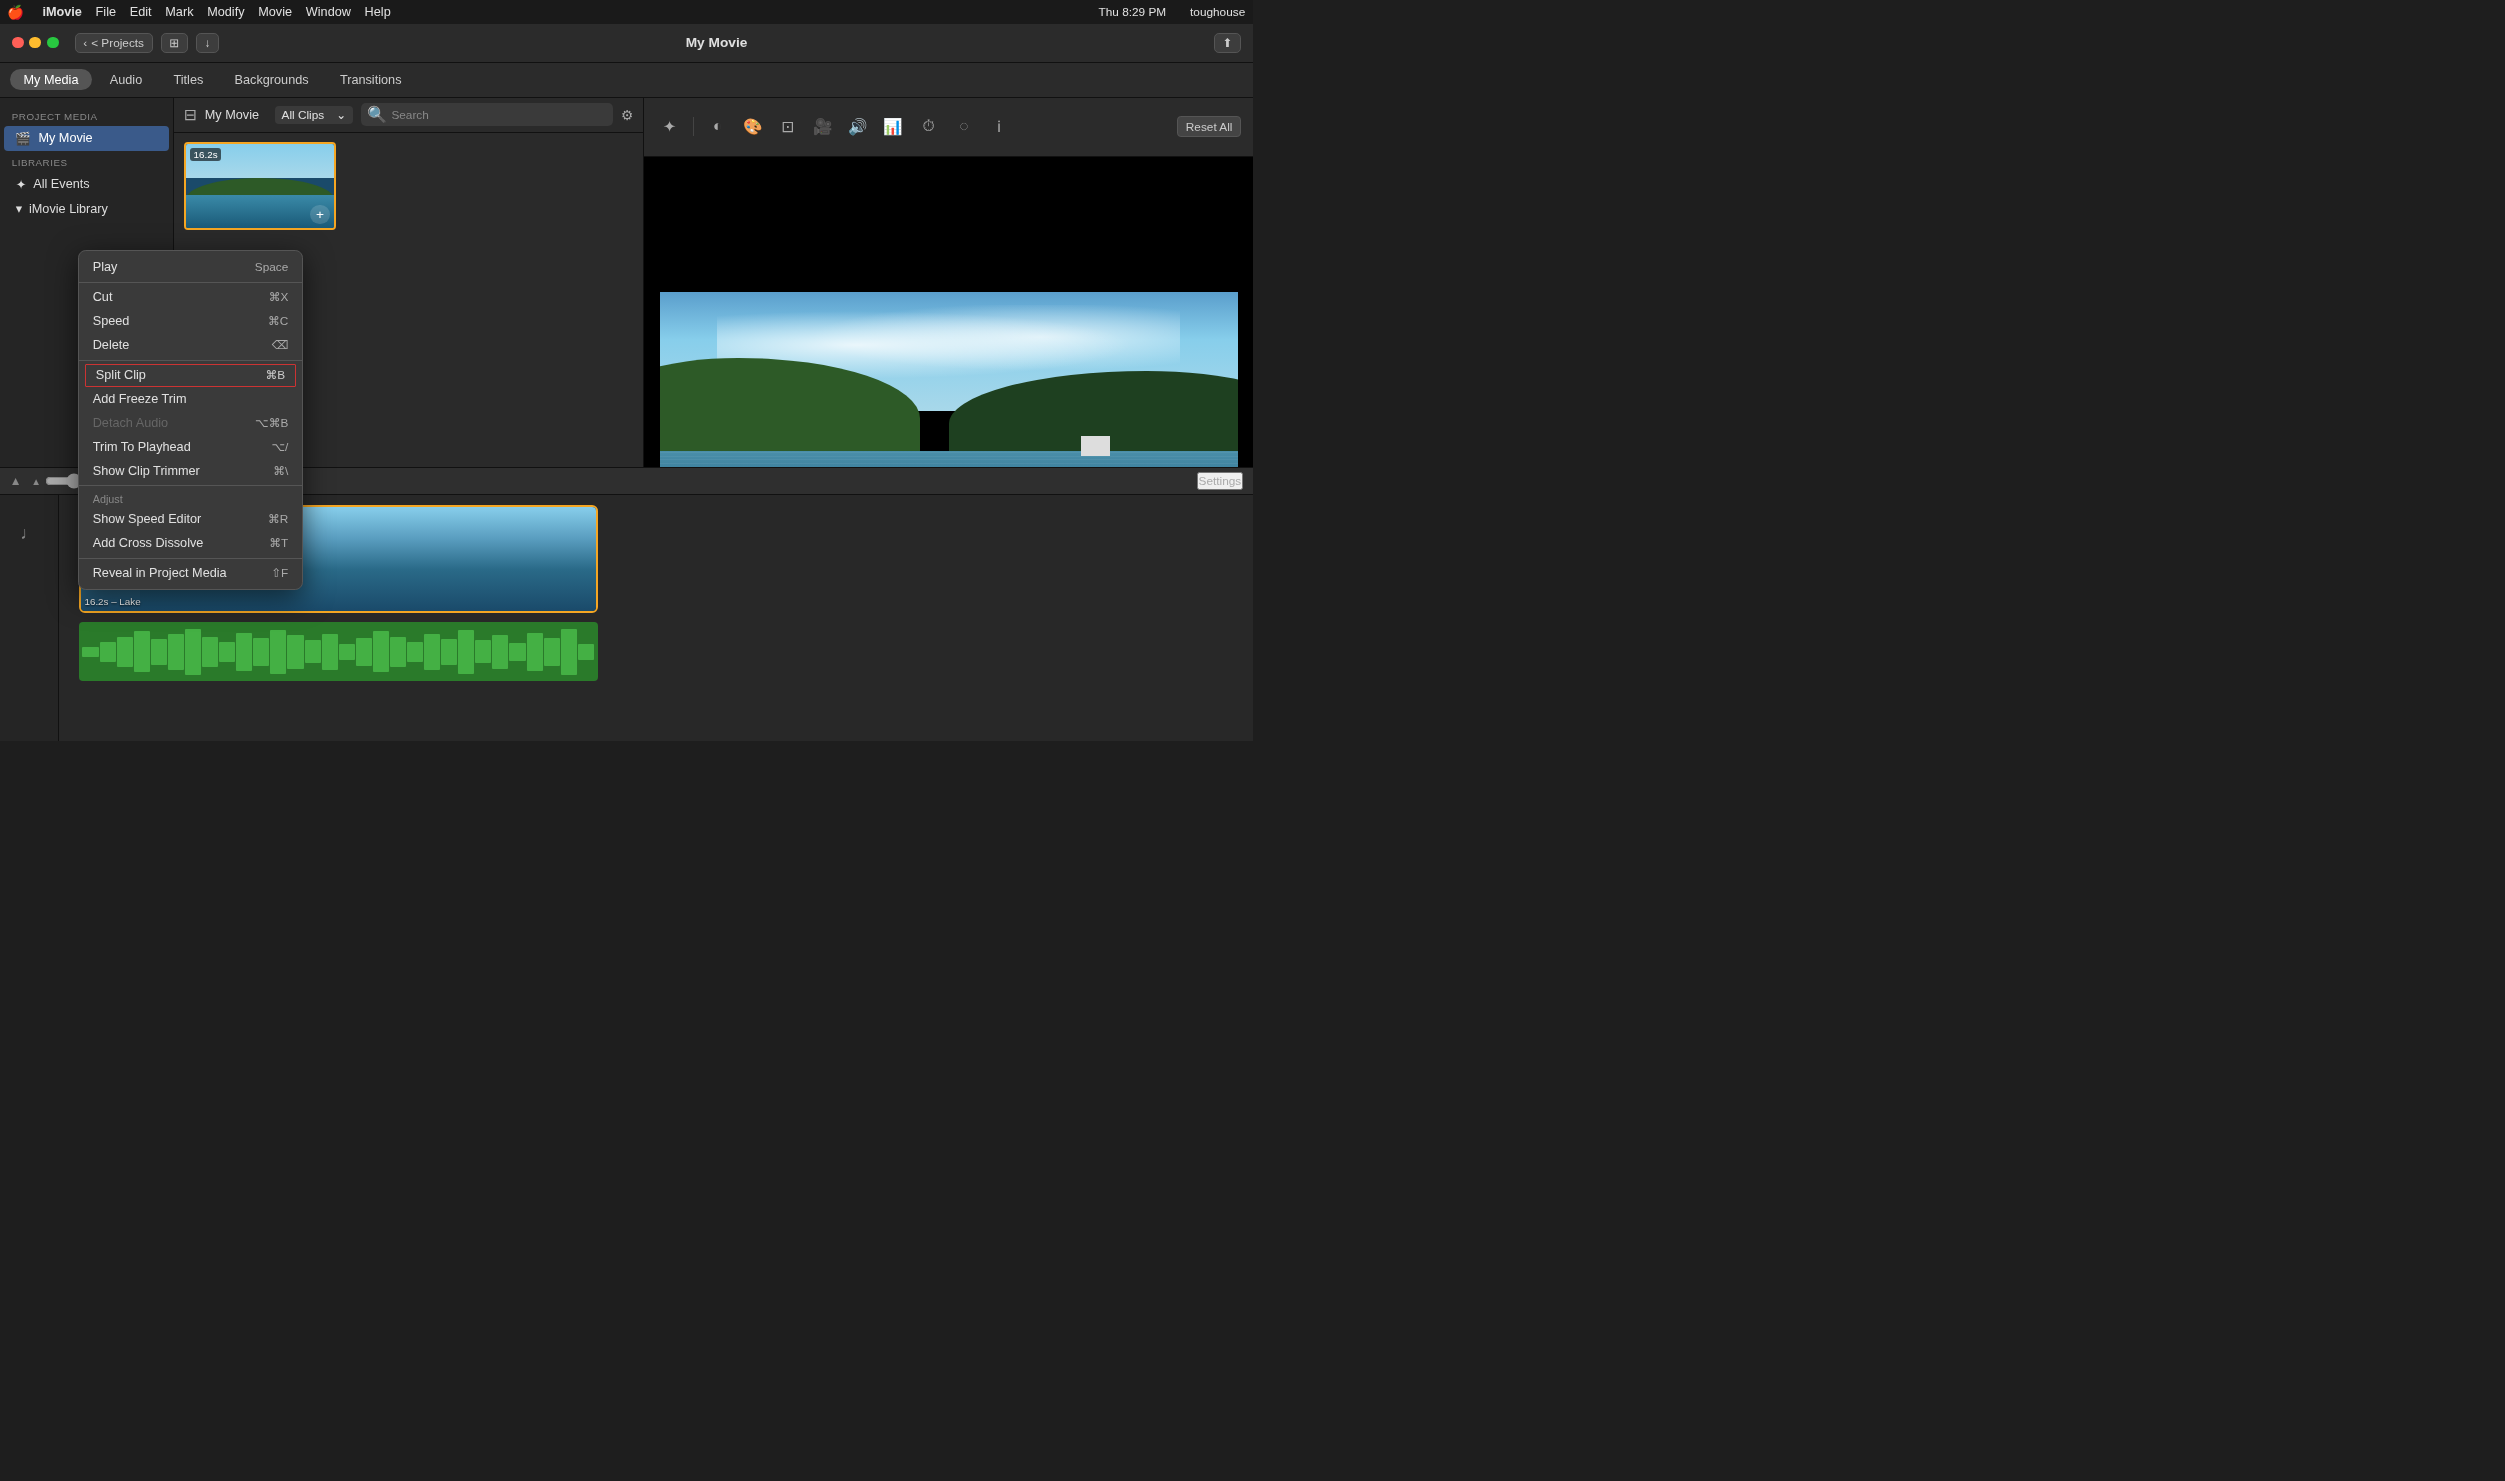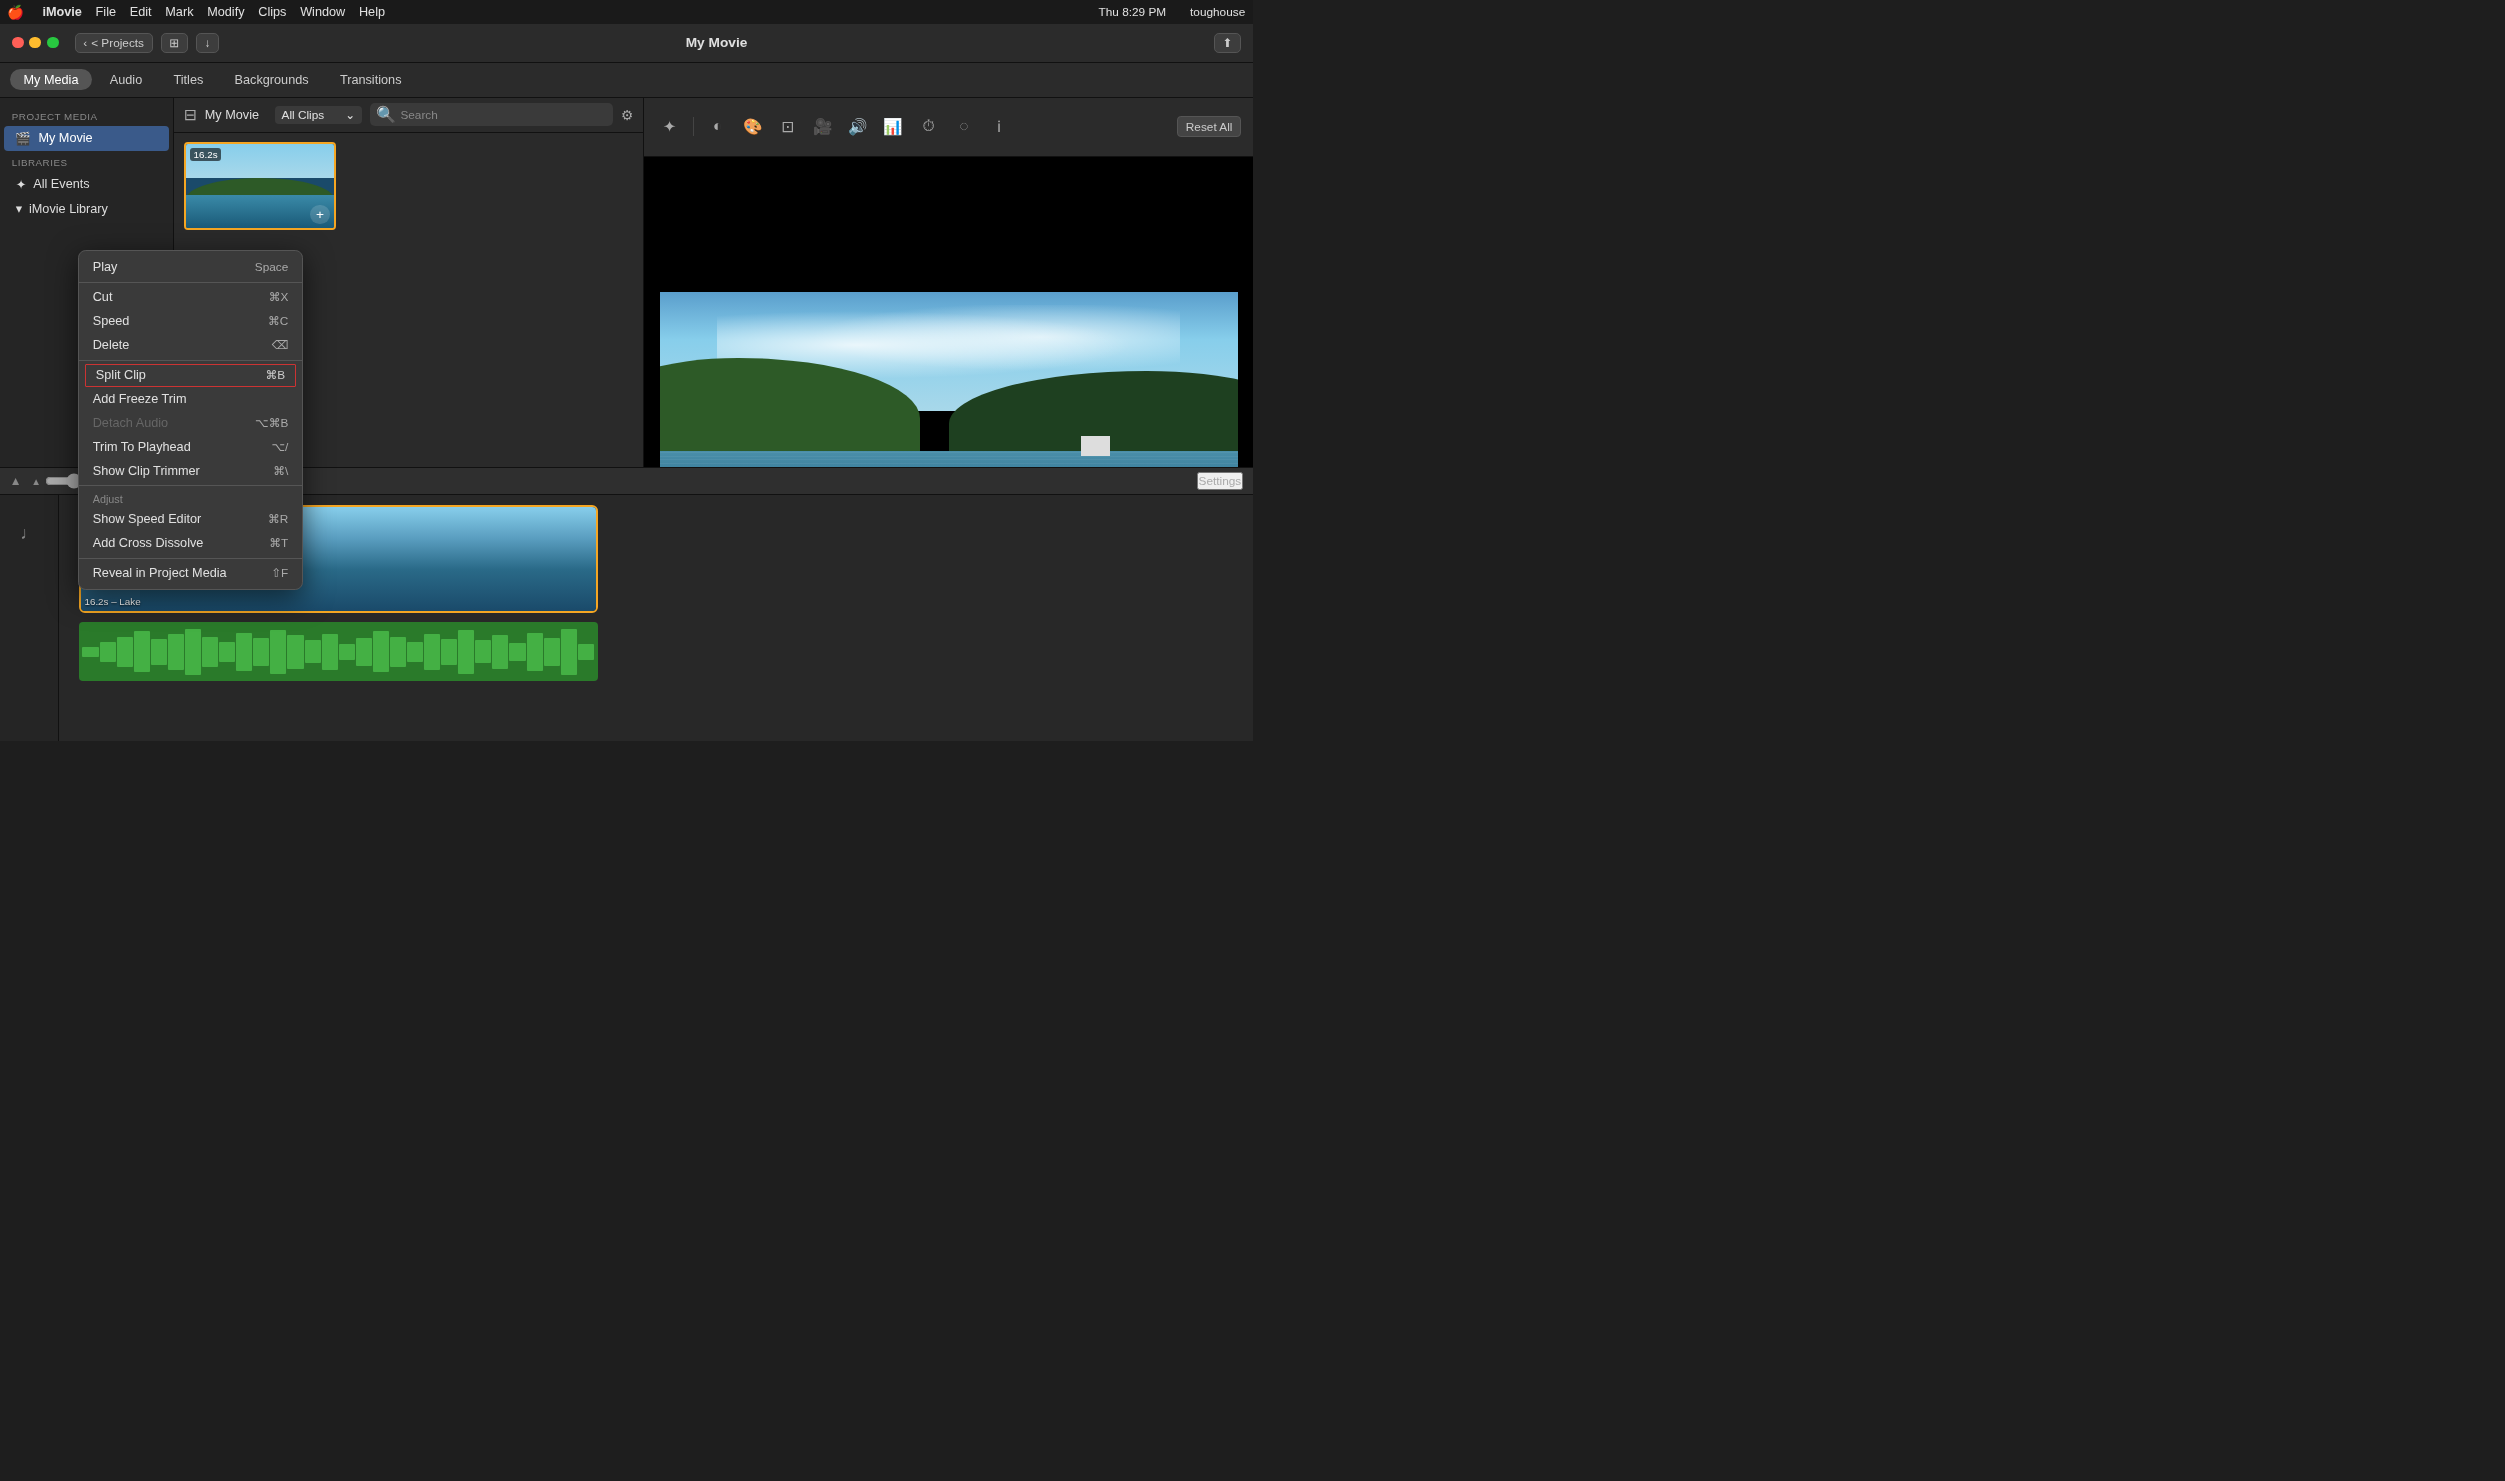--- a/index.html
+++ b/index.html
@@ -155,21 +155,21 @@
       display: flex;
       align-items: center;
       padding: 0 9.8px;
       gap: 7.8px;
     }
     .grid-toggle { font-size: 15.7px; cursor: pointer; color: #aaa; }
     .content-title { font-size: 12.7px; color: #ddd; margin-right: 7.8px; }
     .clip-filter {
       display: flex;
       align-items: center;
-      gap: 21px;
+      gap: 12px;
       background: #3a3a3a;
       border-radius: 3.9px;
       padding: 2px 6.9px;
       font-size: 11.8px;
       cursor: pointer;
       text-align: center;
     }
     .search-box {
       display: flex;
       align-items: center;
@@ -595,21 +595,21 @@
 <body>
 
 <div class="menubar">
   <div class="menubar-left">
     <span class="apple-logo">🍎</span>
     <span class="menubar-item bold">iMovie</span>
     <span class="menubar-item">File</span>
     <span class="menubar-item">Edit</span>
     <span class="menubar-item">Mark</span>
     <span class="menubar-item">Modify</span>
-    <span class="menubar-item">Clips</span>
+    <span class="menubar-item">Movie</span>
     <span class="menubar-item">Window</span>
     <span class="menubar-item">Help</span>
   </div>
   <div class="menubar-right">
     <span>Thu 8:29 PM</span>
     <span>toughouse</span>
   </div>
 </div>
 
 <div class="titlebar">

